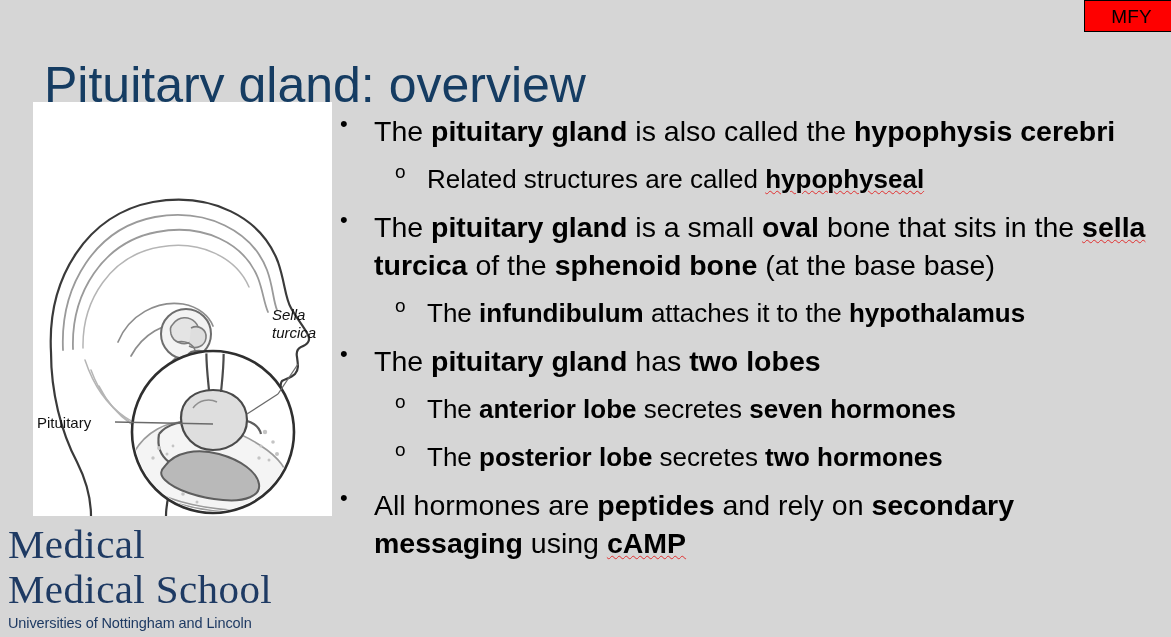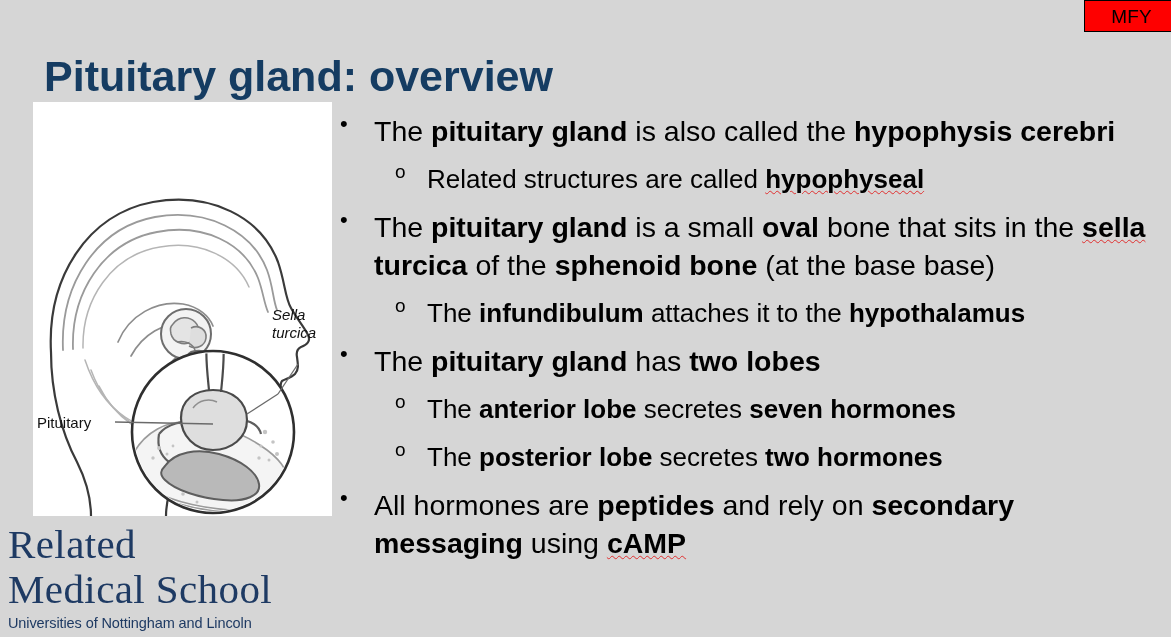--- a/index.html
+++ b/index.html
@@ -36,24 +36,24 @@
     line-height: 1;
     letter-spacing: 0.2px;
   }
 
   
   #slide-title {
     position: absolute;
     left: 44px;
     top: 24px;
     color: #153c62;
-    font-size: 43px;
+    font-size: 50px;
     line-height: 1.1;
     white-space: nowrap;
-    font-weight: bold;
+    font-weight: normal;
     text-align: right;
   }
 
   
   #figure-box {
     position: absolute;
     left: 33px;
     top: 102px;
     width: 299px;
     height: 414px;
@@ -259,21 +259,21 @@
         <line x1="82" y1="320" x2="180" y2="322"></line>
       </g>
 
       <text x="239" y="218" font-family="Liberation Sans, sans-serif" font-size="15" font-style="italic" fill="#111111">Sella</text>
       <text x="239" y="236" font-family="Liberation Sans, sans-serif" font-size="15" font-style="italic" fill="#111111">turcica</text>
       <text x="4" y="326" font-family="Liberation Sans, sans-serif" font-size="15" fill="#111111">Pituitary</text>
     </svg>
   </div>
 
   <div id="logo">
-    <div class="logo-line1">Related</div>
+    <div class="logo-line1">Medical</div>
     <div class="logo-line2">Medical School</div>
     <div class="logo-sub">Universities of Nottingham and Lincoln</div>
   </div>
 
   <div id="body-content">
       <div class="bullet-row level1">
         <span class="marker">•</span>
         <span class="bullet-text"><span>The </span><b>pituitary gland</b><span> is also called the </span><b>hypophysis cerebri</b></span>
       </div>
       <div class="bullet-row level2">

